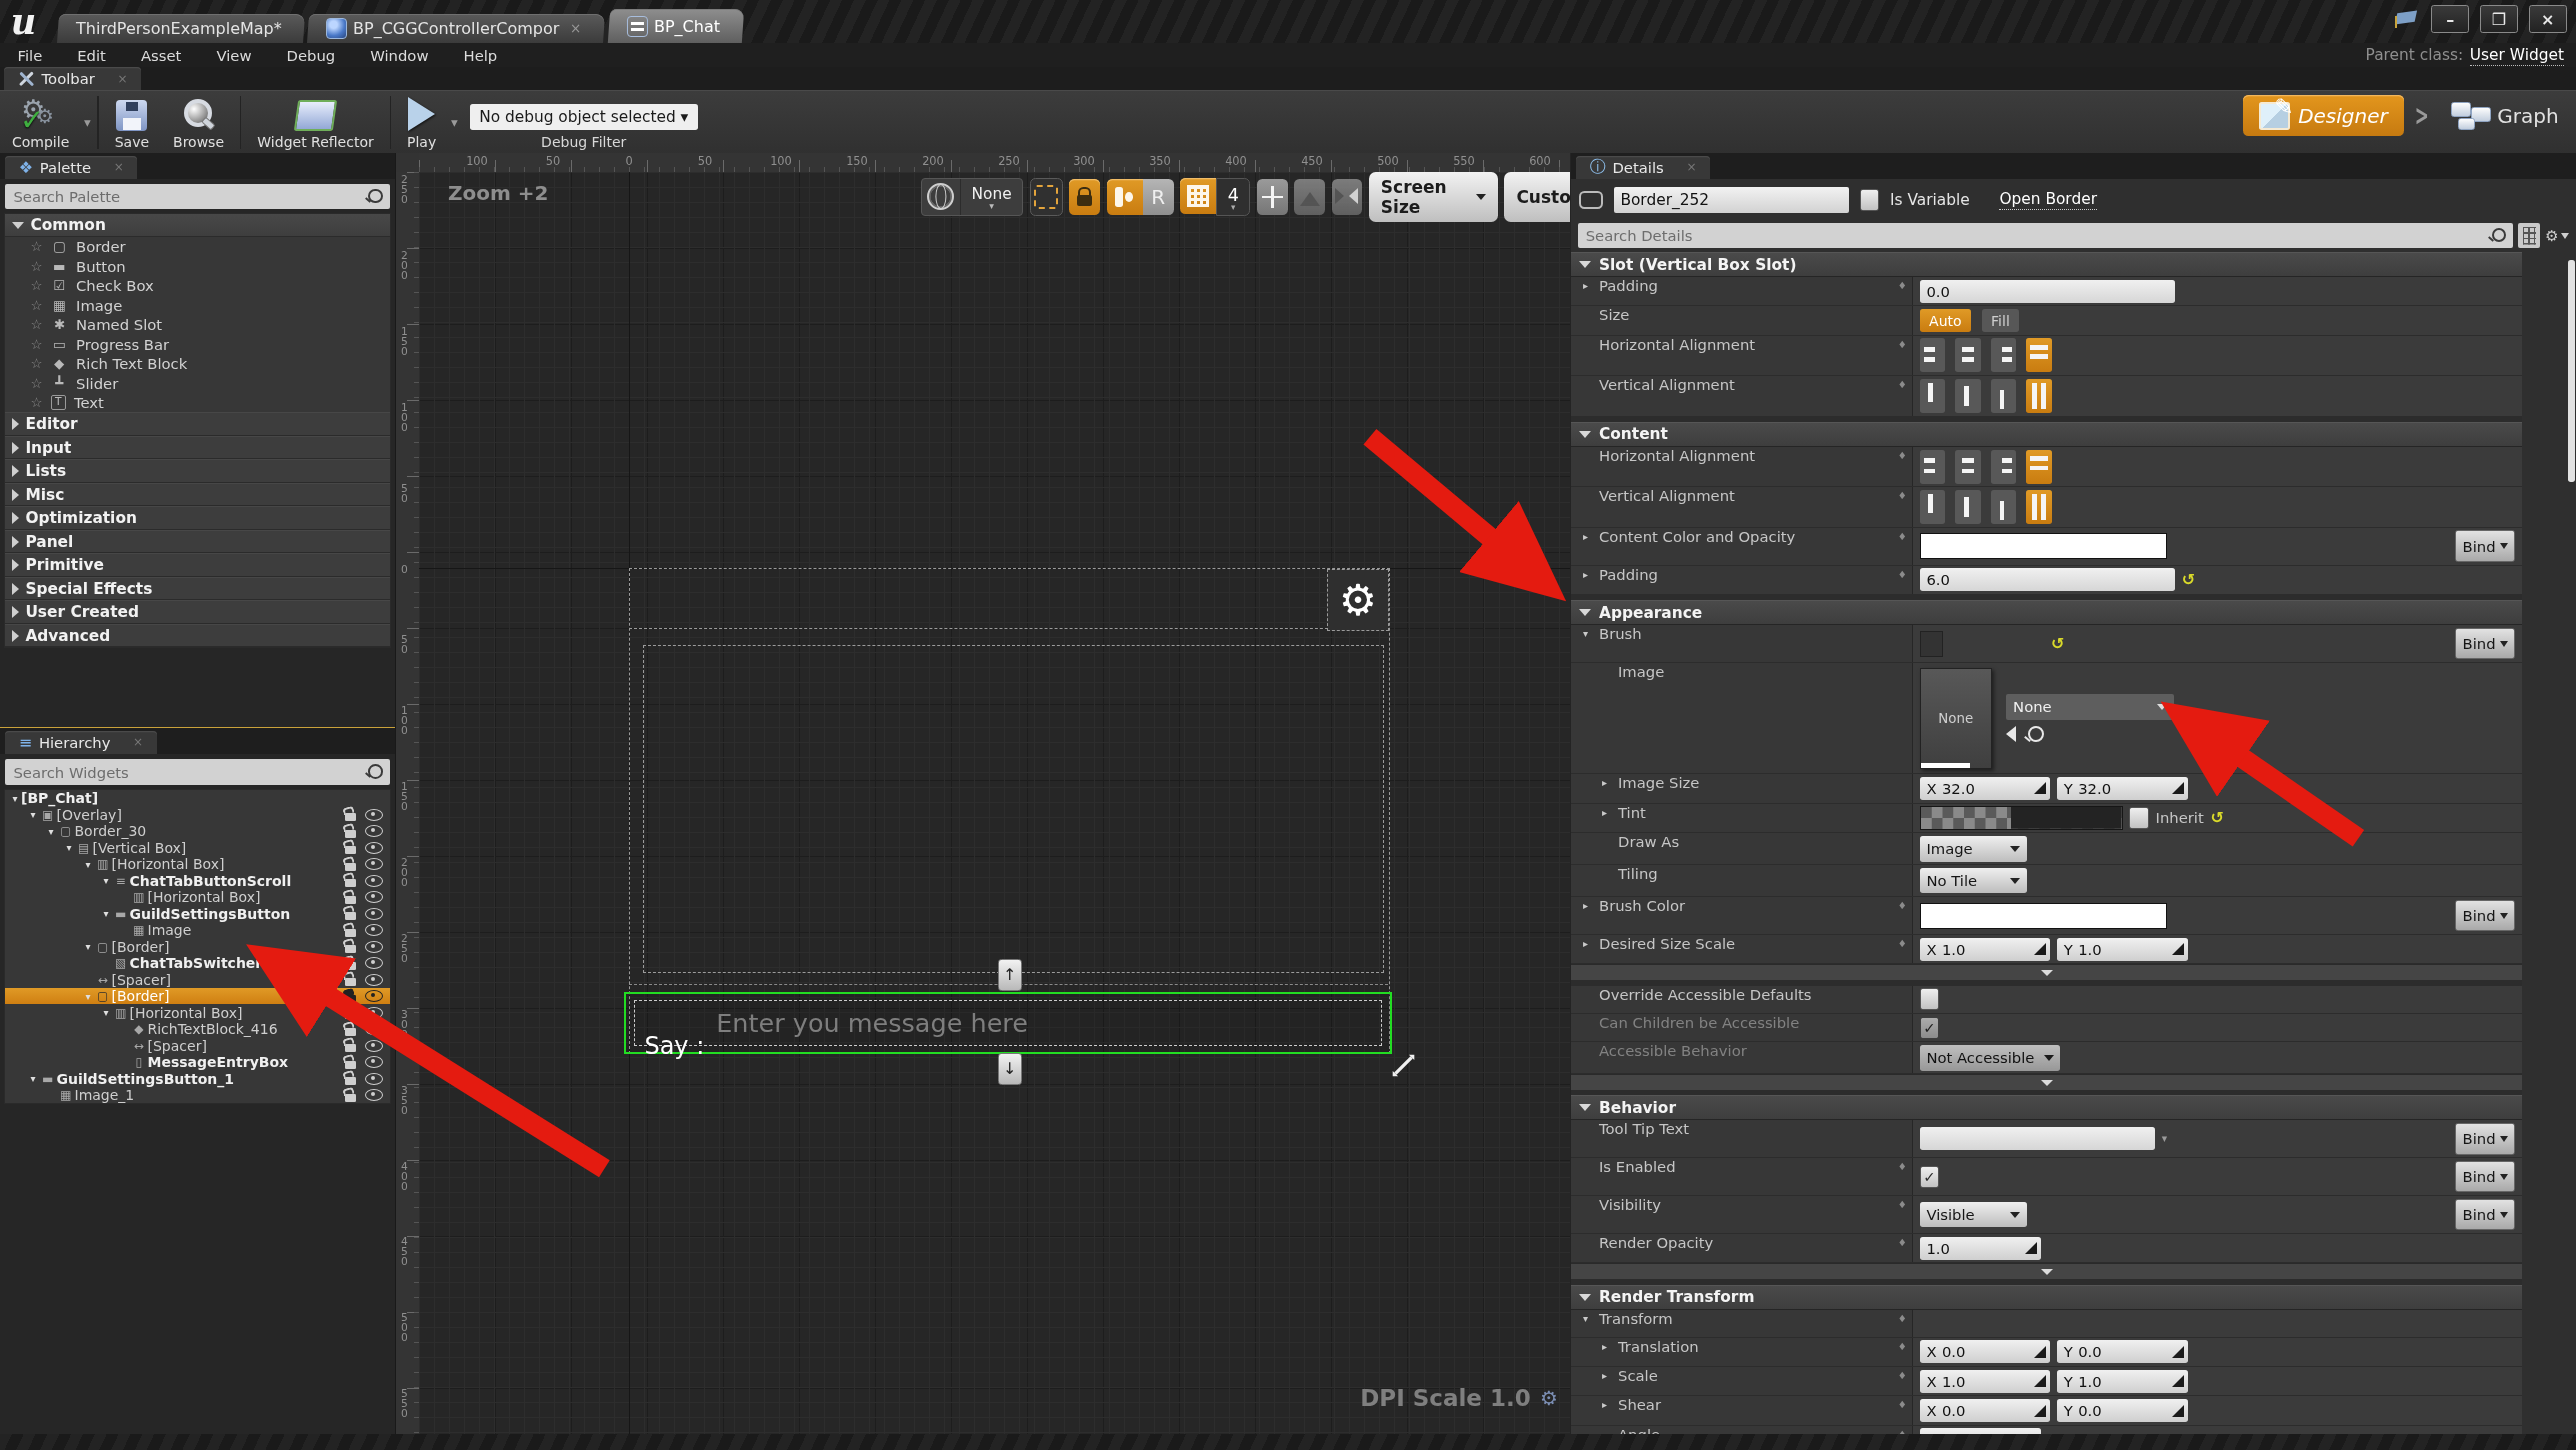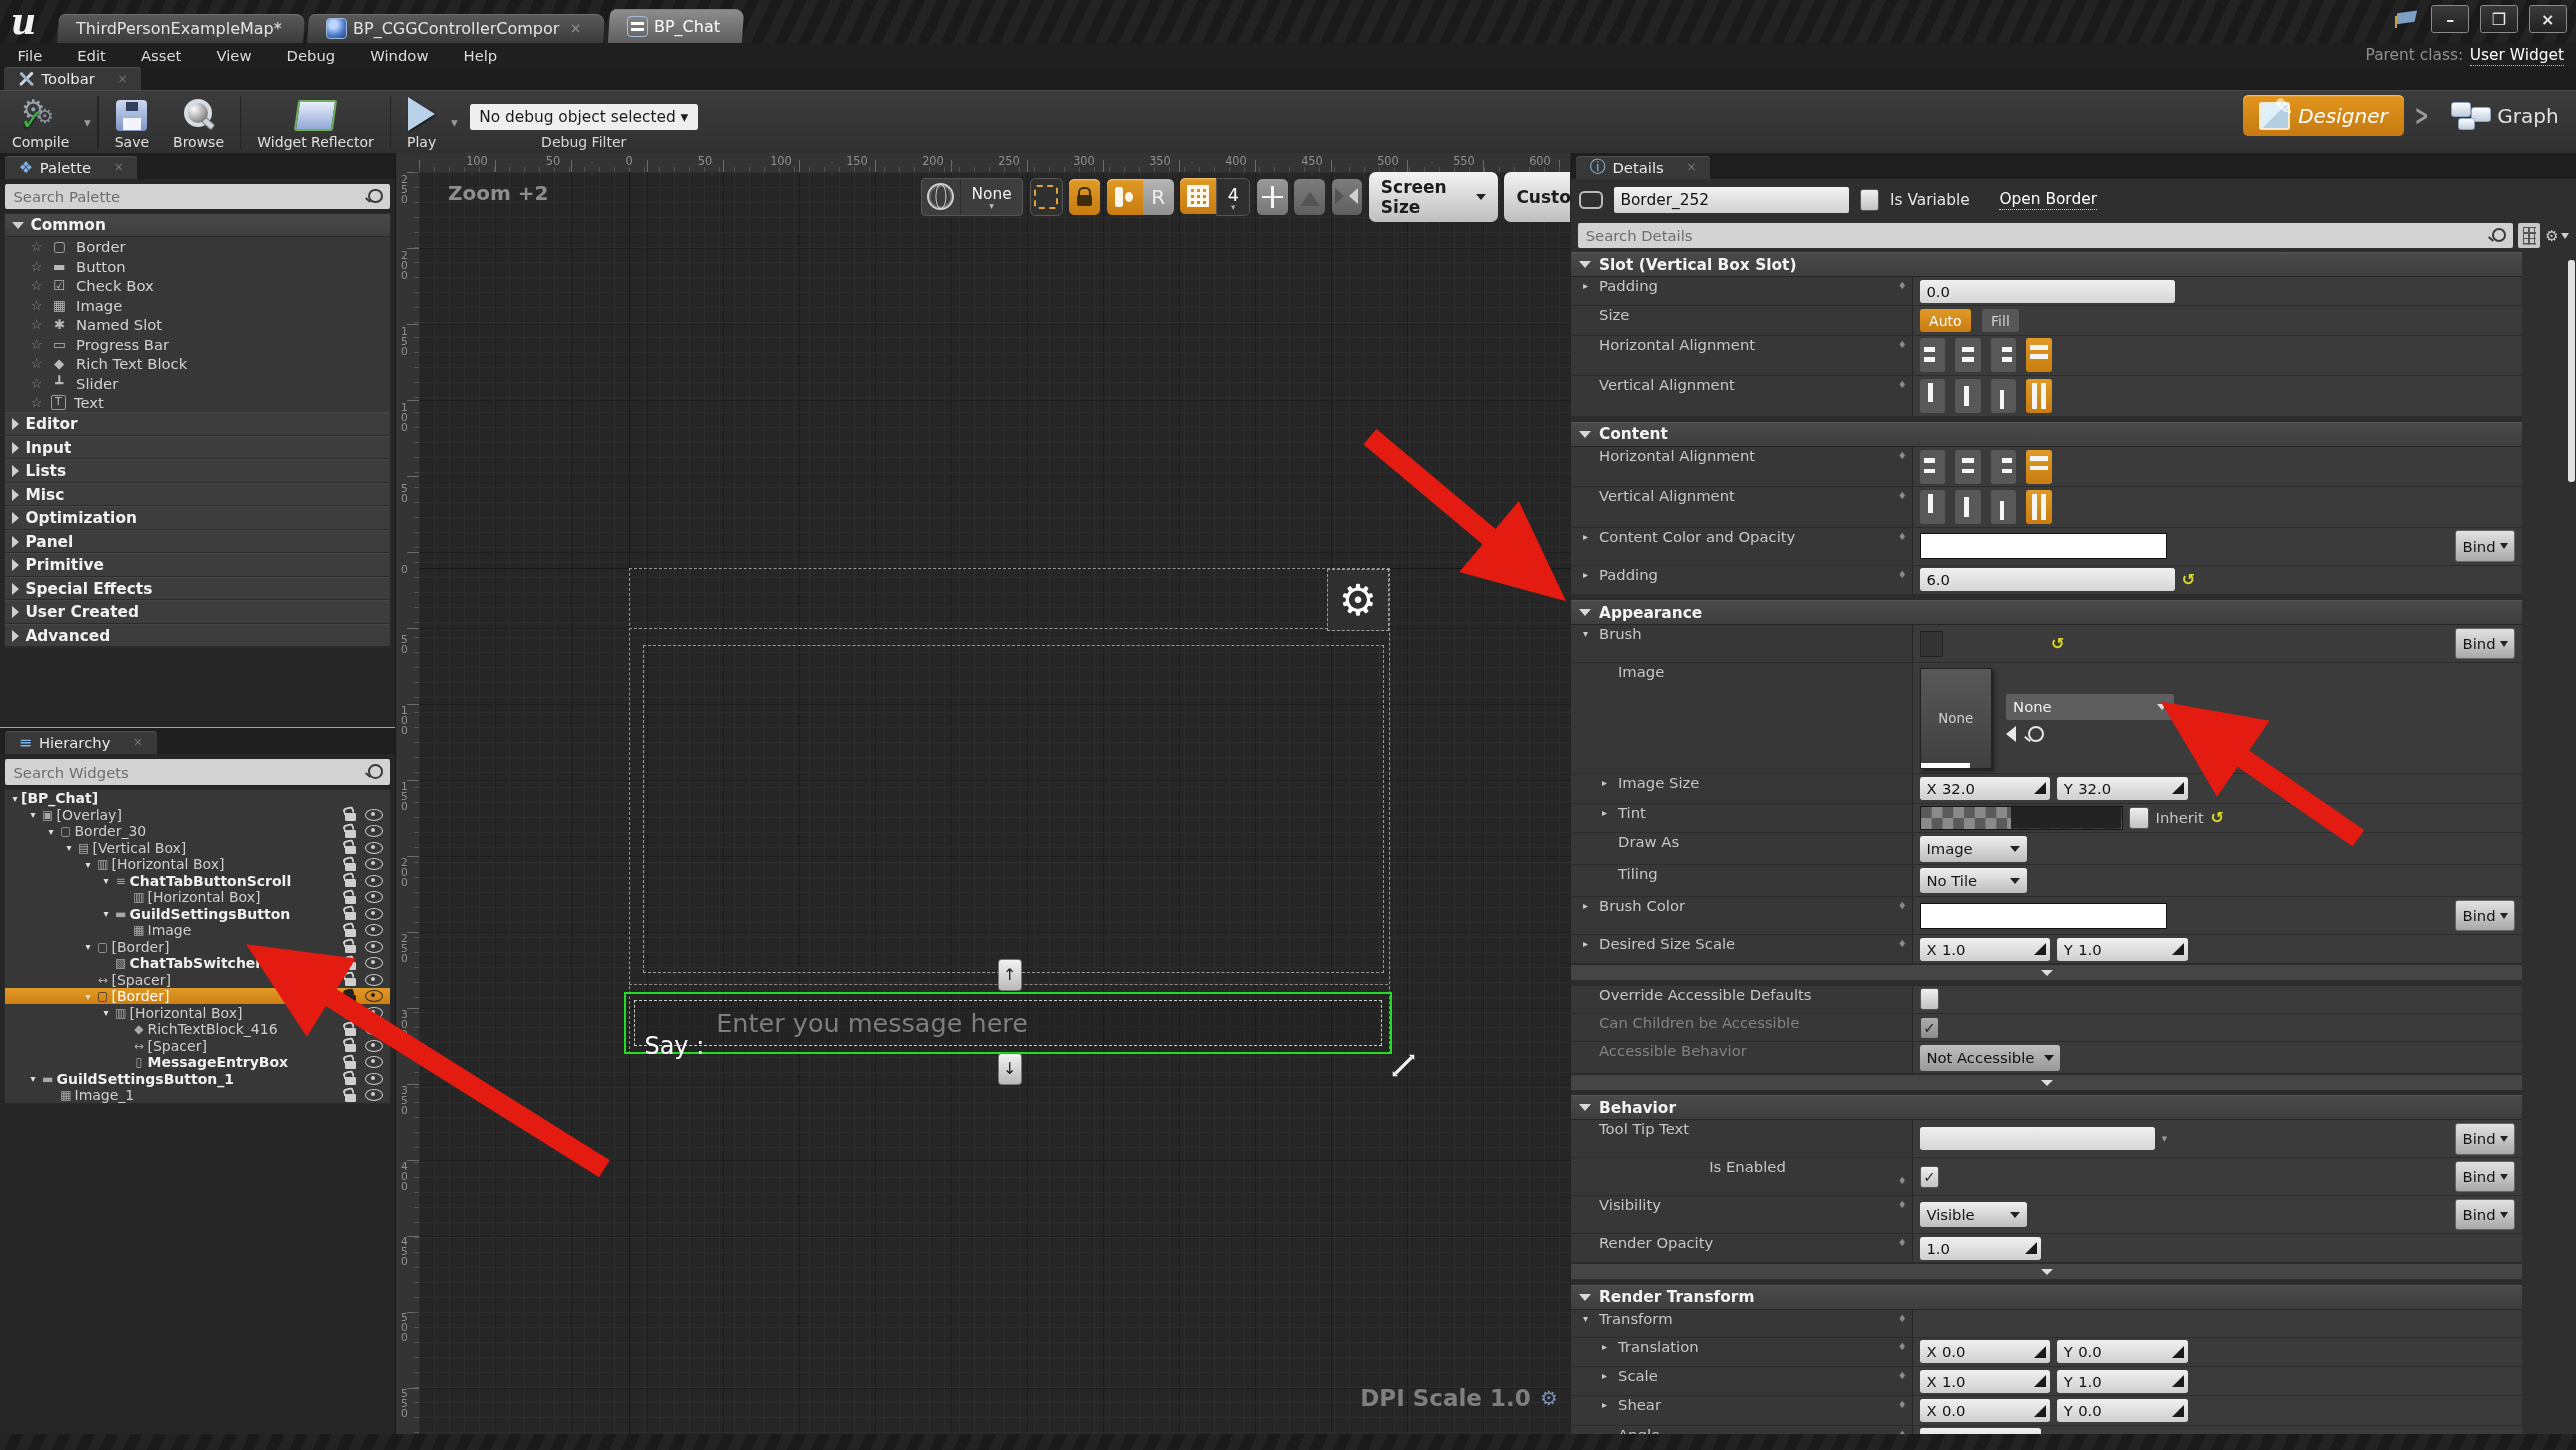--- a/index.html
+++ b/index.html
@@ -1152,21 +1152,21 @@
                   <span></span>
                 </div>
                 <span style="color: rgb(154, 154, 154);">▾</span>
                 <div class="bind-btn">
                   <span>Bind</span>
                   <span class="car"></span>
                 </div>
               </div>
             </div>
             <div class="drow">
-              <div class="dlabel" style="padding-left: 12px; flex-direction: column;">
+              <div class="dlabel" style="padding-left: 12px;">
                 <span class="darrow"></span>
                 <span>Is Enabled</span>
                 <span class="dpin">♦</span>
               </div>
               <div class="dvalue">
                 <span class="checkbox">✓</span>
                 <div class="bind-btn">
                   <span>Bind</span>
                   <span class="car"></span>
                 </div>

